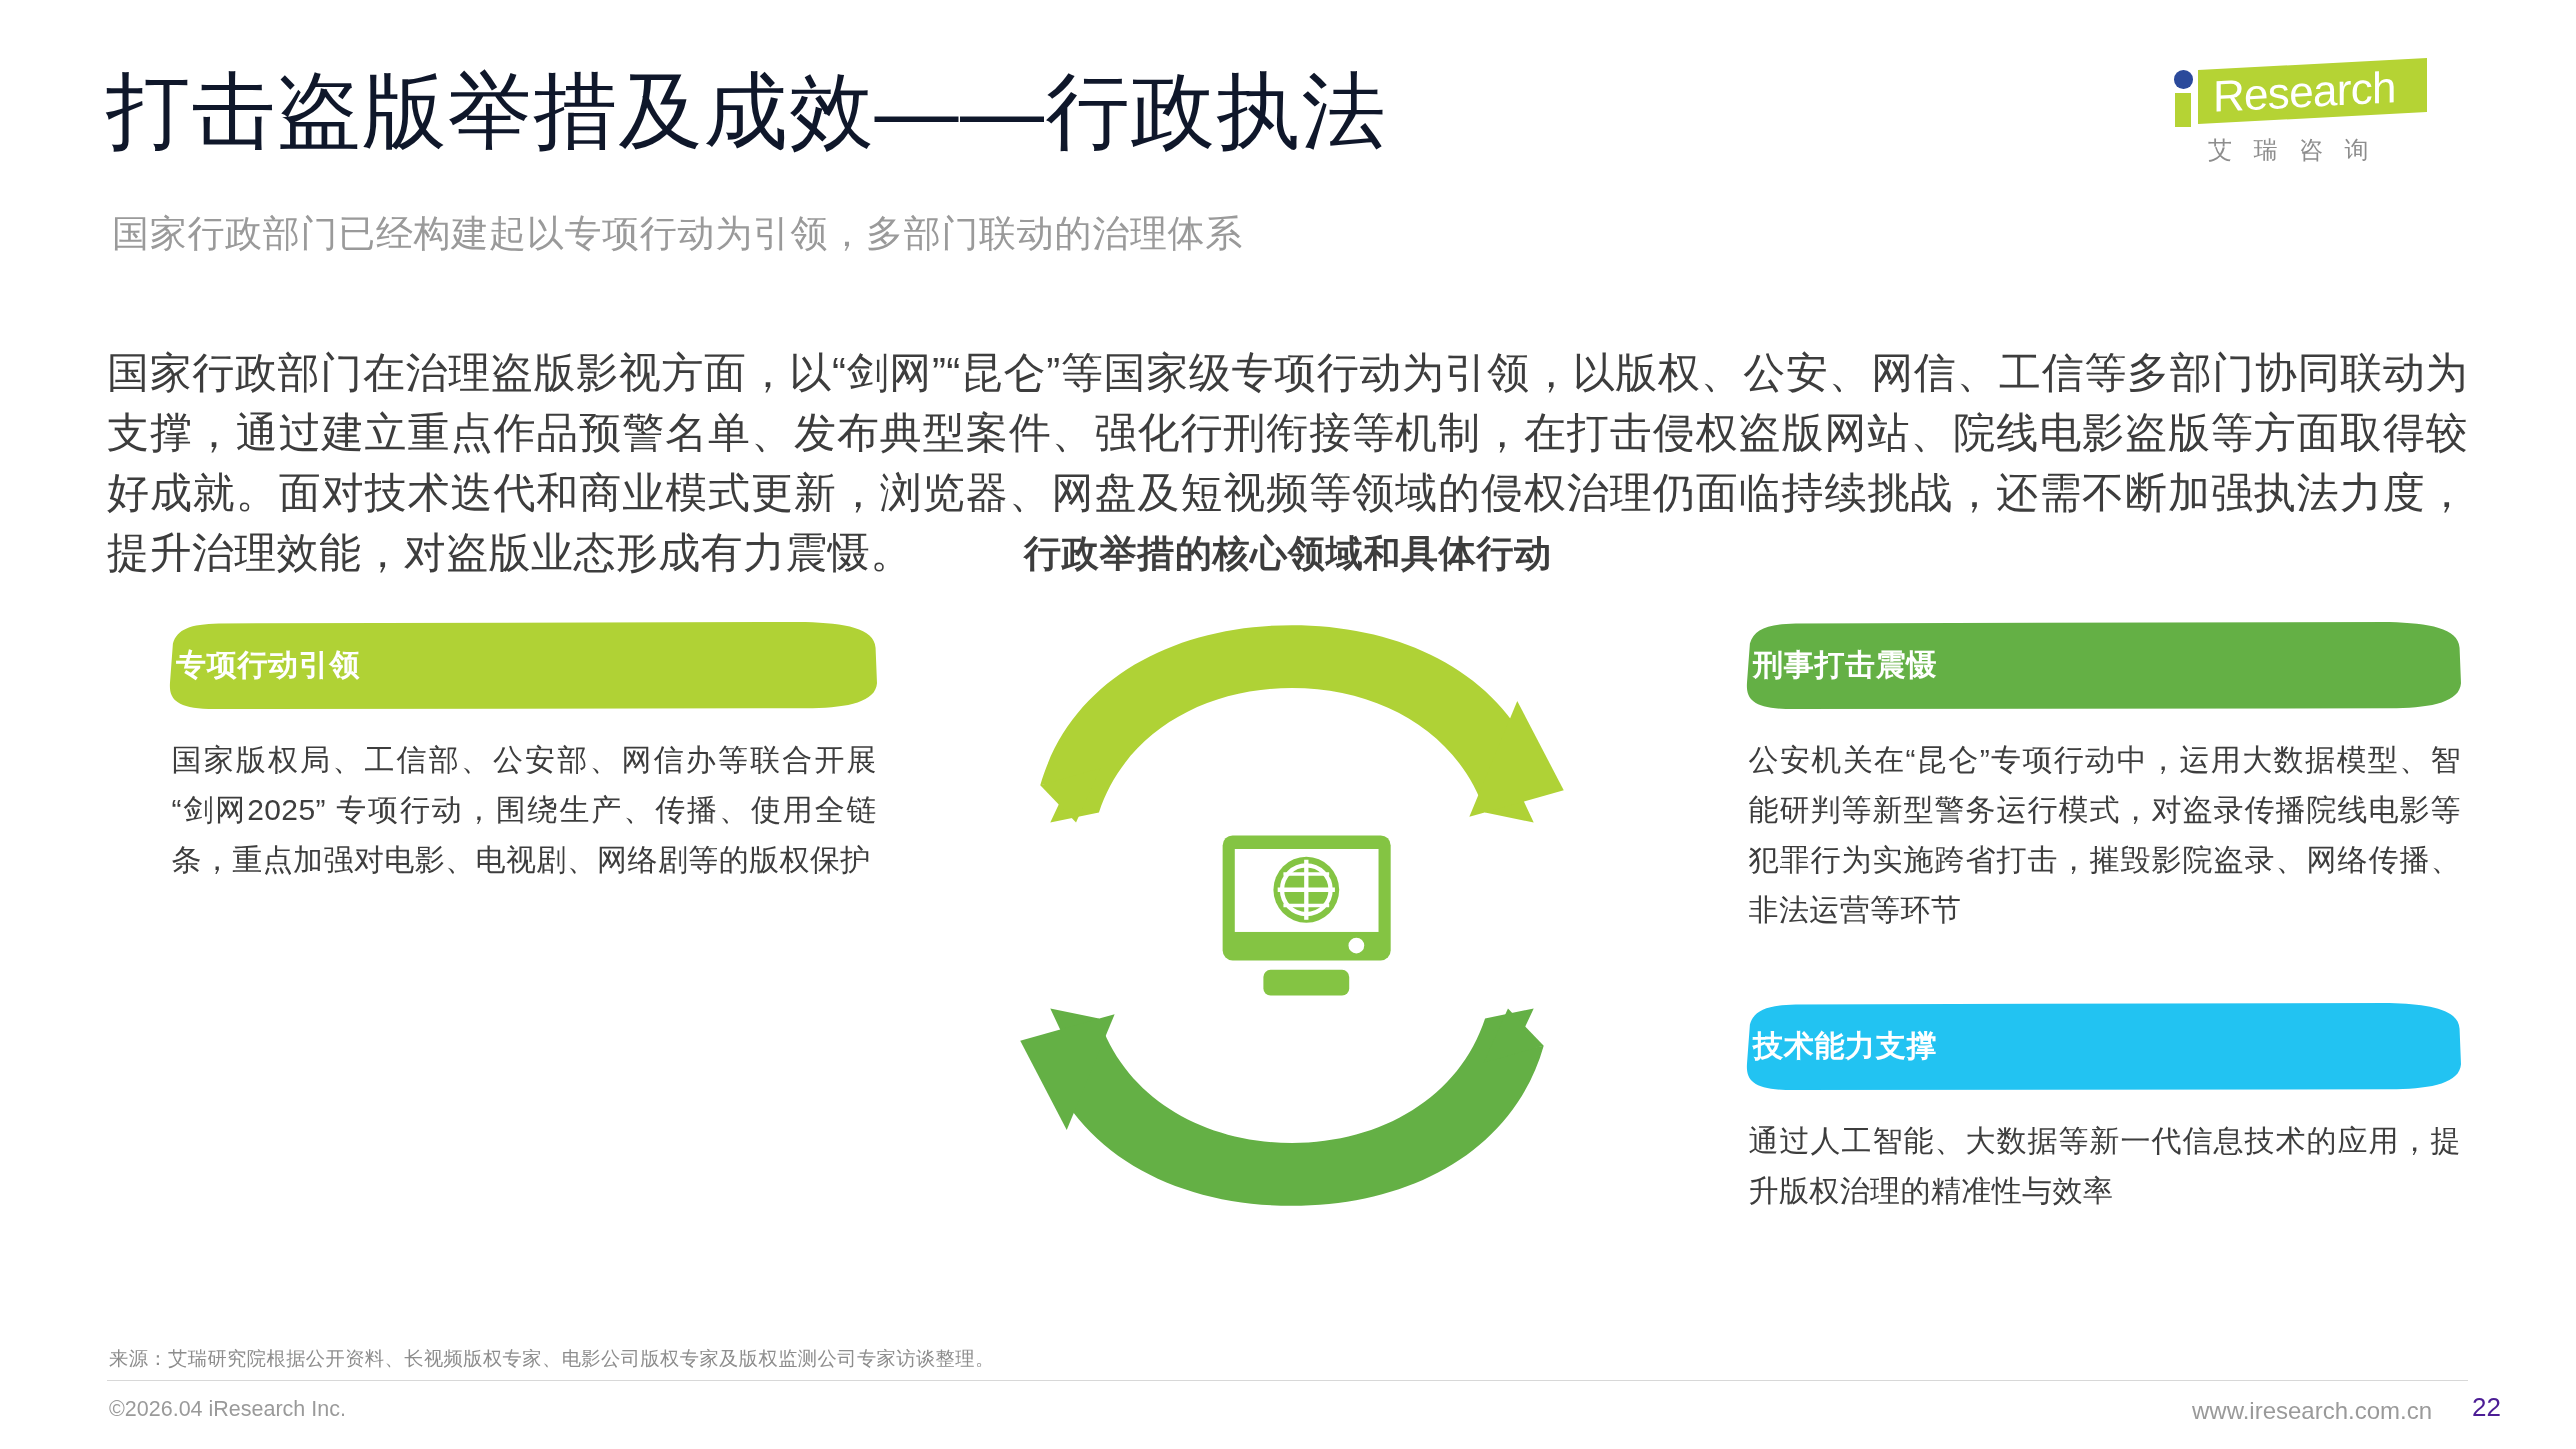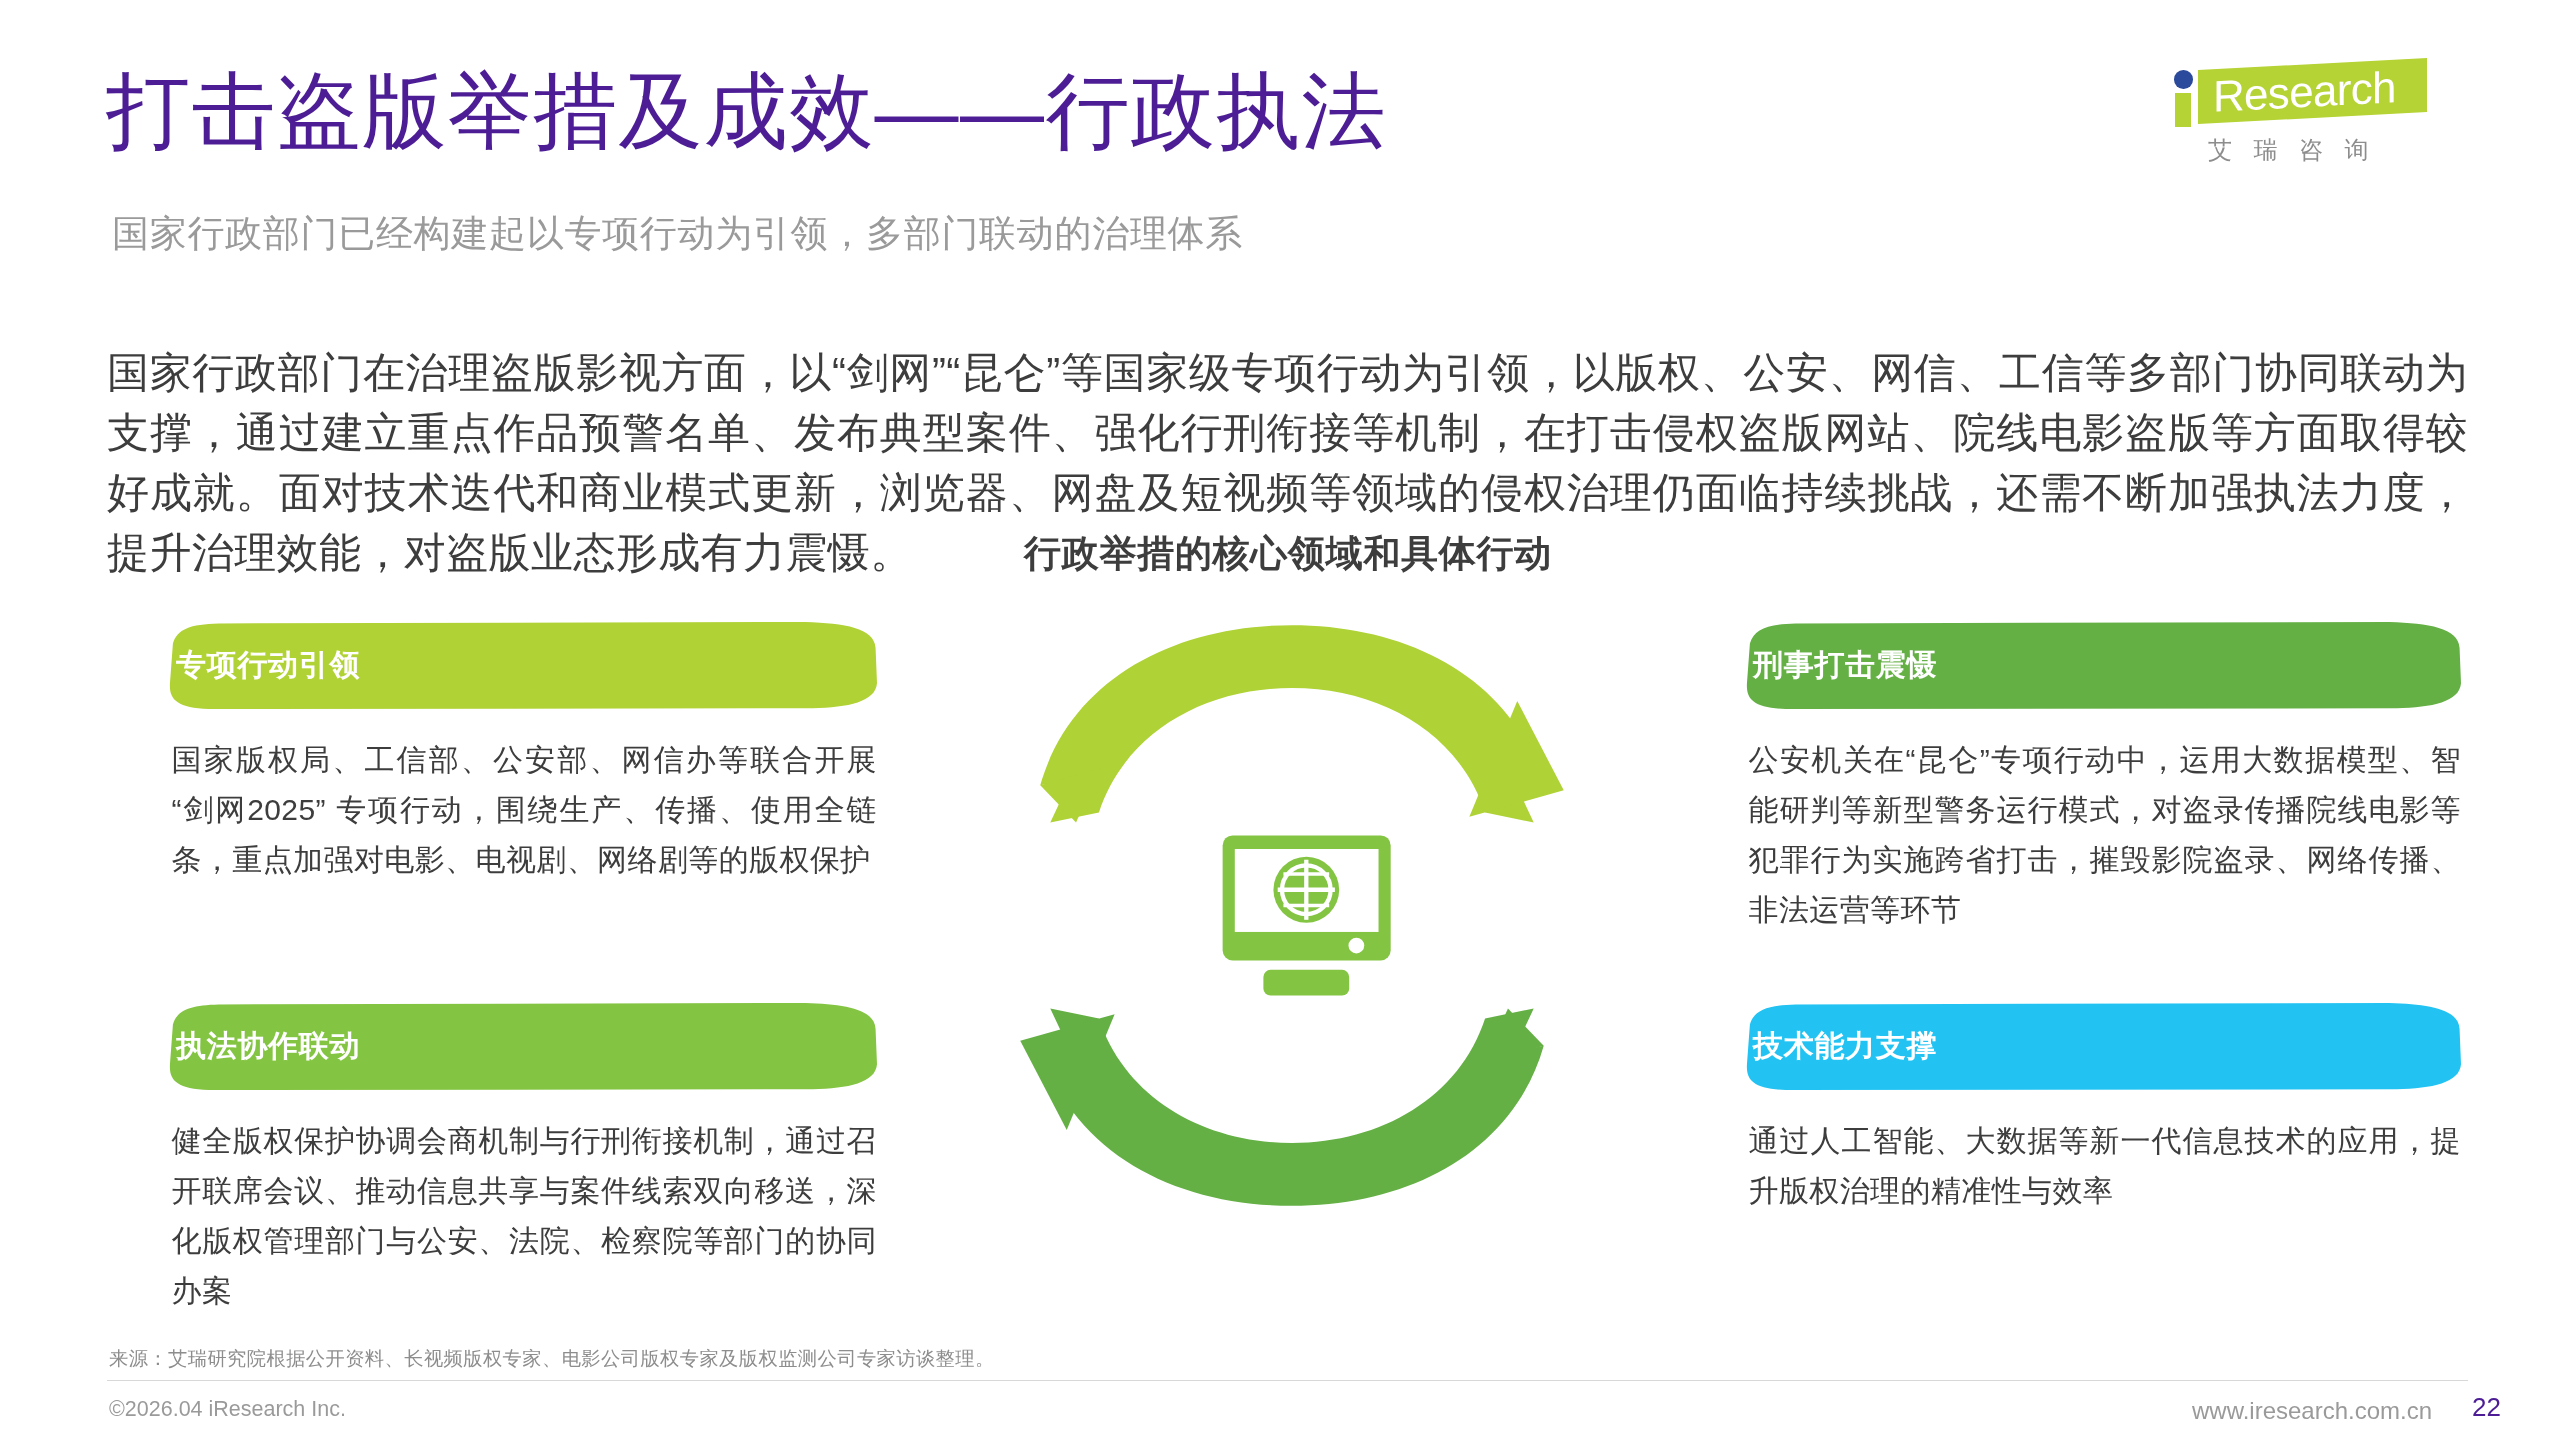--- a/index.html
+++ b/index.html
@@ -10,21 +10,21 @@
     position:relative; overflow:hidden;
     -webkit-font-smoothing:antialiased;
   }
 
   
   #header { position:absolute; left:0; top:0; width:100%; height:308px; }
 
   #page-title {
     position:absolute; left:106px; top:69px;
     font-size:84px; line-height:1.0;
-    color:#4c1d95; font-weight:400; letter-spacing:1.4px;
+    color:#0f172a; font-weight:400; letter-spacing:1.4px;
     white-space:nowrap;
   }
   #page-subtitle {
     position:absolute; left:112px; top:215px;
     font-size:37px; line-height:1.0;
     color:#9a9a9a; font-weight:400; letter-spacing:0.7px;
     white-space:nowrap;
   }
 
   
@@ -156,29 +156,20 @@
   <div class="card" id="card-special">
     <div class="card-pill">
       <svg viewBox="0 0 1030 122" preserveAspectRatio="none">
         <path d="M46,30 C52,10 70,3 110,2 L930,0 C985,2 1026,8 1028,36 L1030,86 C1028,112 990,120 940,121 L96,122 C50,120 40,108 42,84 Z" fill="#B0D235"></path>
       </svg>
       <span class="pill-label">专项行动引领</span>
     </div>
     <div class="card-body">国家版权局、工信部、公安部、网信办等联合开展 “剑网2025” 专项行动，围绕生产、传播、使用全链条，重点加强对电影、电视剧、网络剧等的版权保护</div>
   </div>
 
-  <div class="card" id="card-enforce">
-    <div class="card-pill">
-      <svg viewBox="0 0 1030 122" preserveAspectRatio="none">
-        <path d="M46,30 C52,10 70,3 110,2 L930,0 C985,2 1026,8 1028,36 L1030,86 C1028,112 990,120 940,121 L96,122 C50,120 40,108 42,84 Z" fill="#84C443"></path>
-      </svg>
-      <span class="pill-label">执法协作联动</span>
-    </div>
-    <div class="card-body">健全版权保护协调会商机制与行刑衔接机制，通过召开联席会议、推动信息共享与案件线索双向移送，深化版权管理部门与公安、法院、检察院等部门的协同办案</div>
-  </div>
 
   <div class="card" id="card-criminal">
     <div class="card-pill">
       <svg viewBox="0 0 1040 122" preserveAspectRatio="none">
         <path d="M46,30 C52,10 70,3 110,2 L940,0 C995,2 1036,8 1038,36 L1040,86 C1038,112 1000,120 950,121 L96,122 C50,120 40,108 42,84 Z" fill="#64B045"></path>
       </svg>
       <span class="pill-label">刑事打击震慑</span>
     </div>
     <div class="card-body">公安机关在“昆仑”专项行动中，运用大数据模型、智能研判等新型警务运行模式，对盗录传播院线电影等犯罪行为实施跨省打击，摧毁影院盗录、网络传播、非法运营等环节</div>
   </div>

